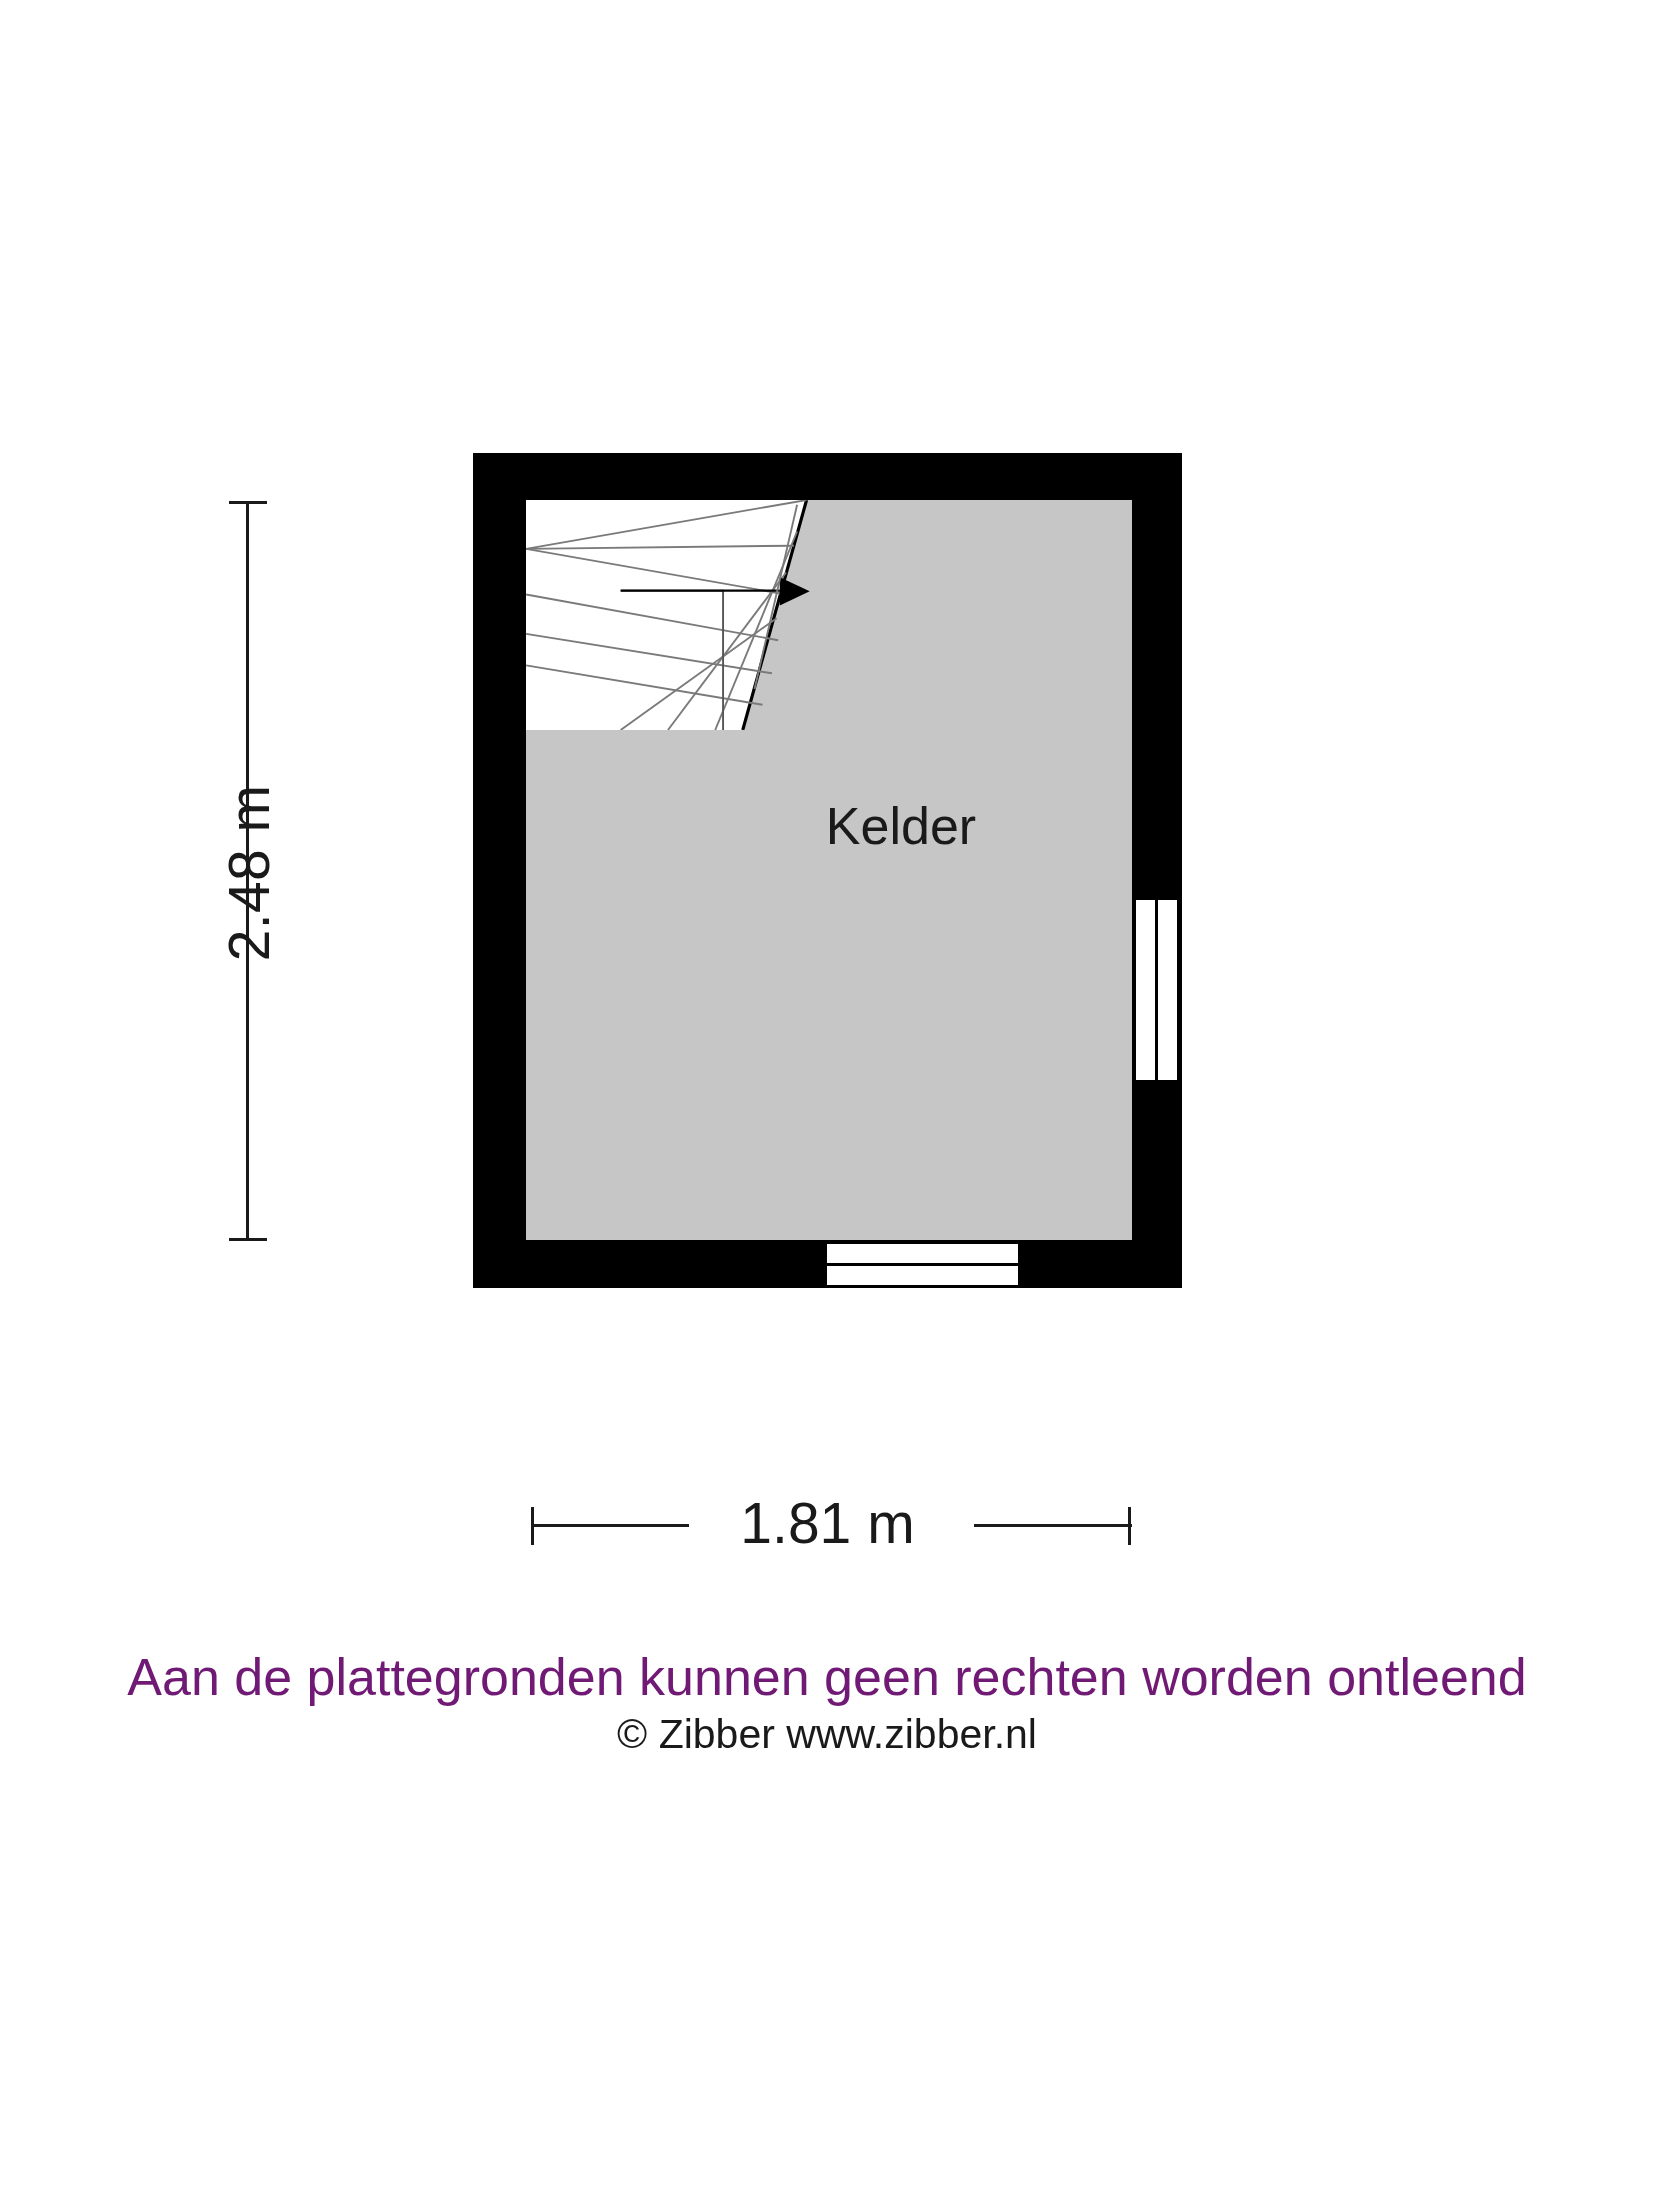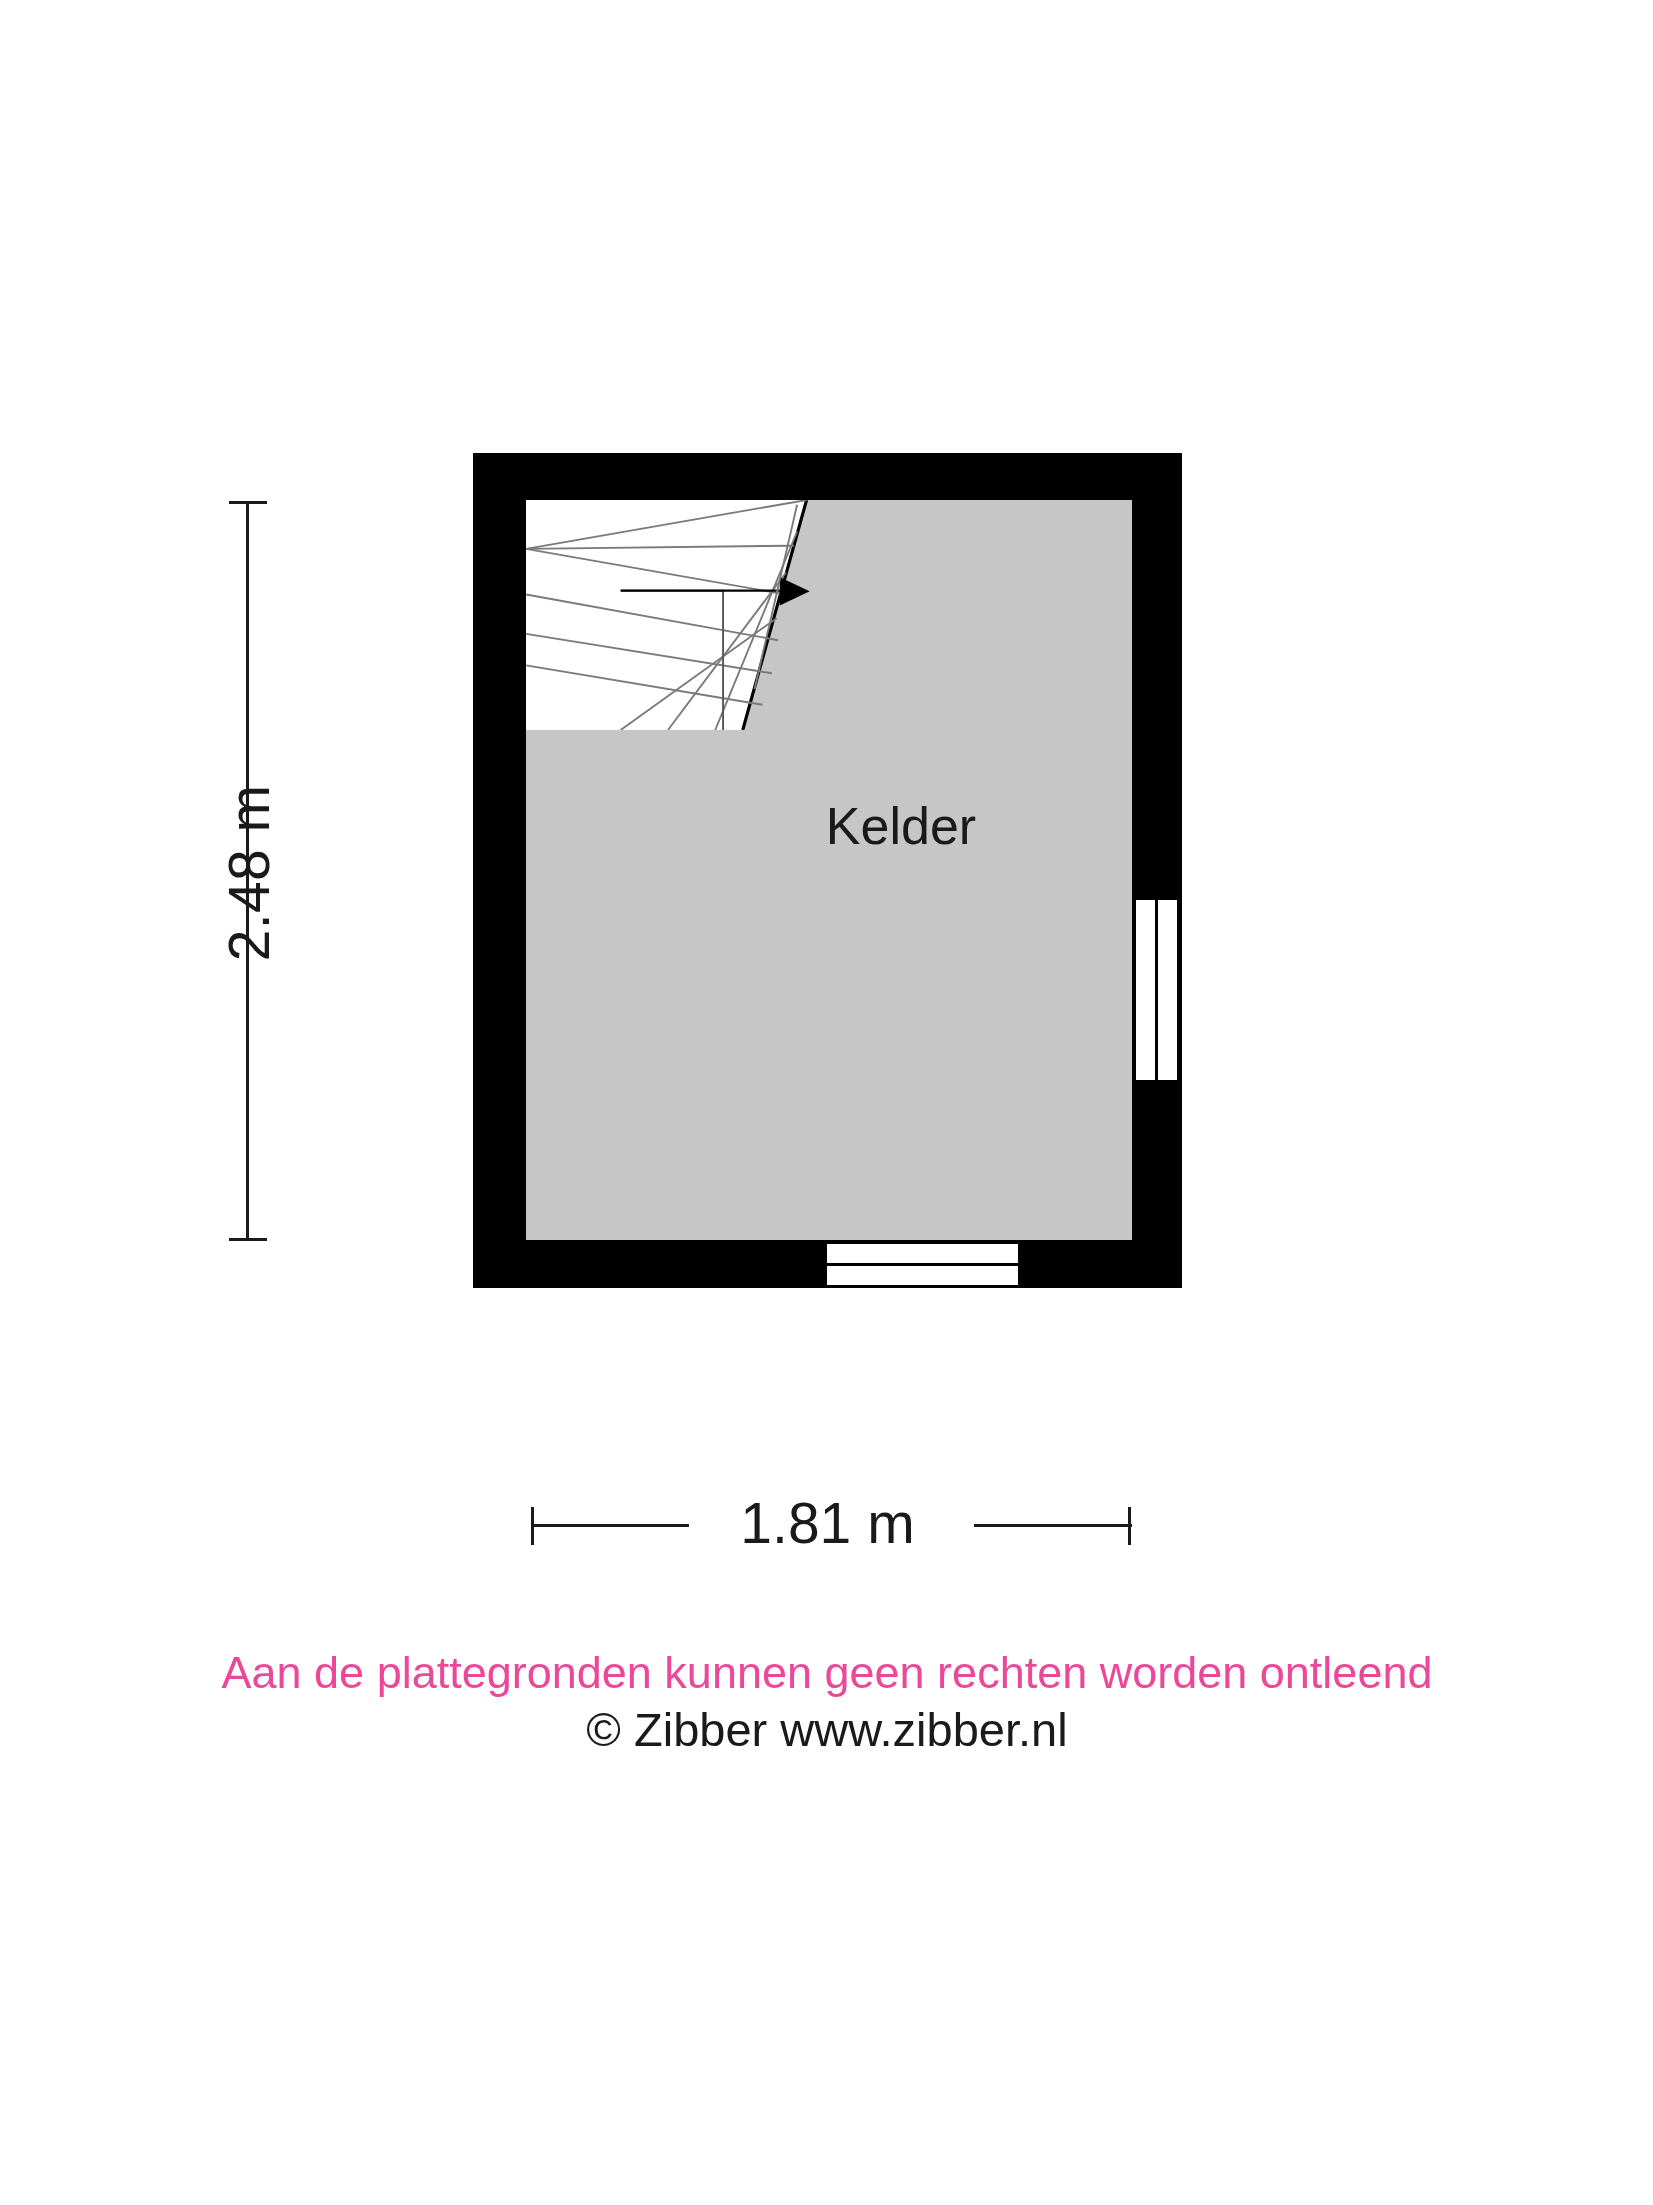--- a/index.html
+++ b/index.html
@@ -198,27 +198,27 @@
 
   
   #footer {
     position: absolute;
     left: 0;
     top: 1646px;
     width: 1654px;
     text-align: center;
   }
   #footer .disclaimer {
-    font-size: 45px;
+    font-size: 52px;
     line-height: 1.22;
-    color: #ec4899;
+    color: #701a75;
     white-space: nowrap;
   }
   #footer .credit {
-    font-size: 47px;
+    font-size: 41px;
     line-height: 1.22;
     color: #1a1a1a;
     white-space: nowrap;
   }
 </style>
 </head>
 <body>
 
 <div id="floorplan-stage">
 

